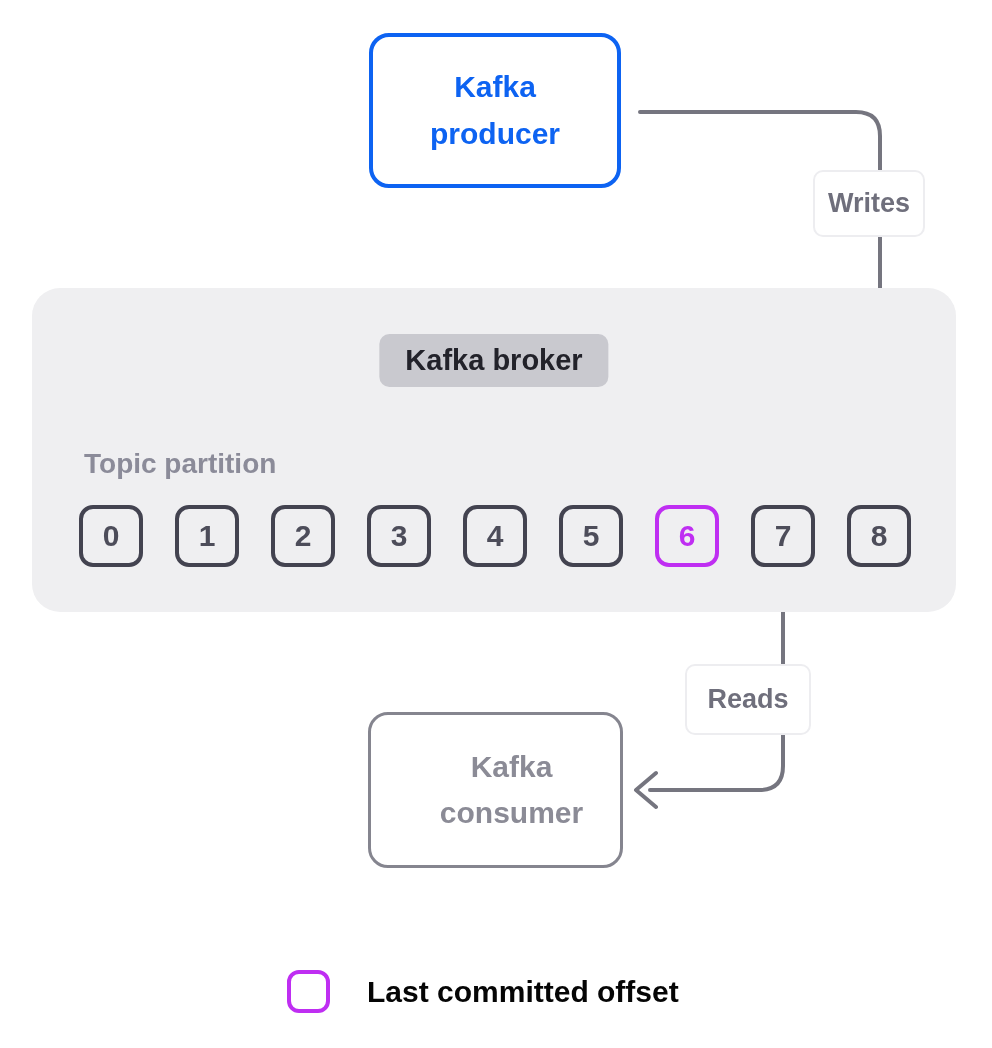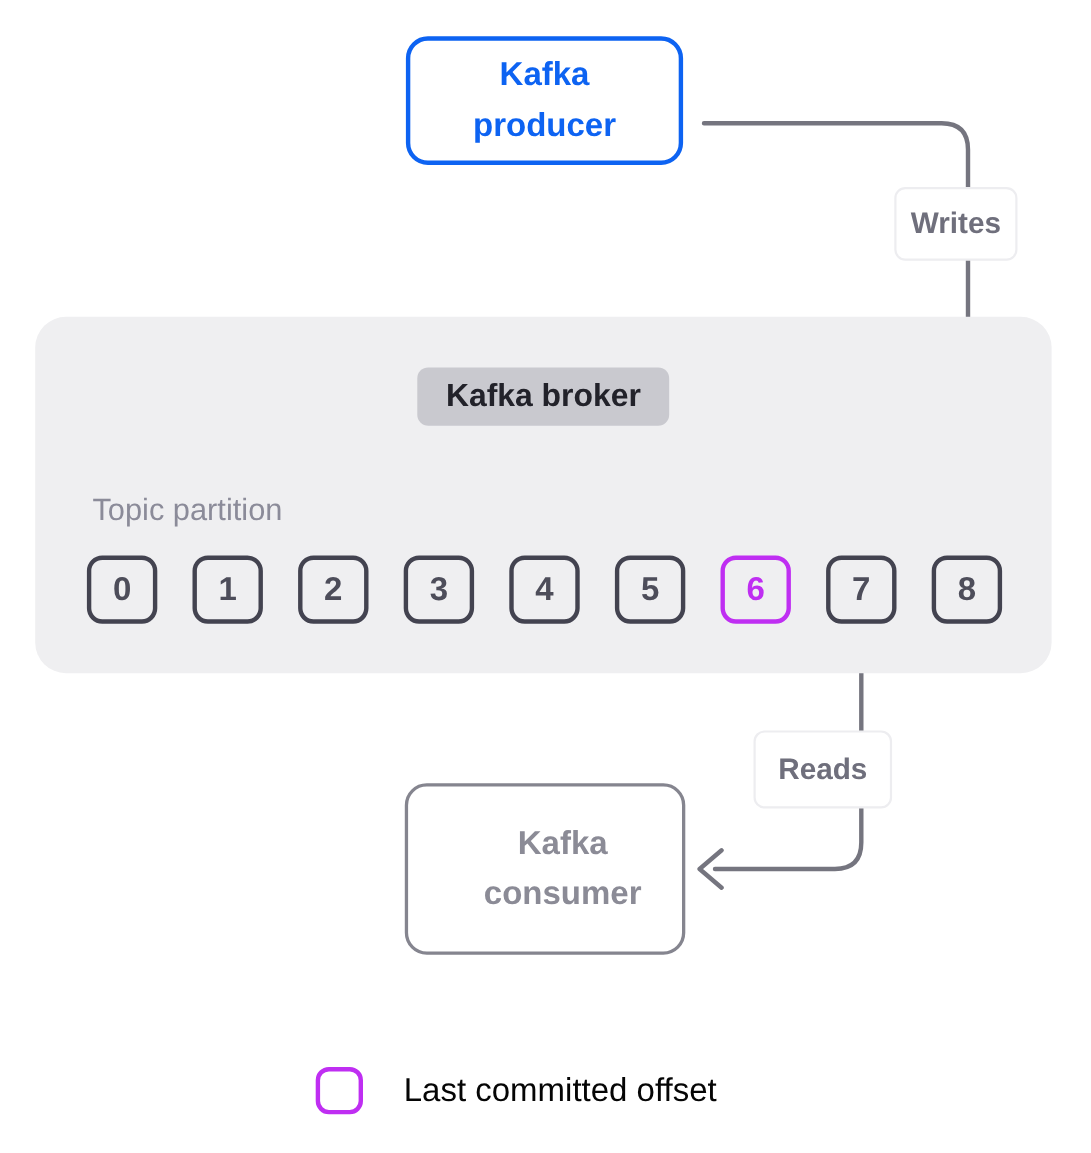--- a/index.html
+++ b/index.html
@@ -43,21 +43,21 @@
     display:flex;align-items:center;justify-content:center;
     text-align:center;
     background:#ffffff;
     border-radius:20px;
     font-weight:700;
     font-size:30px;
     line-height:1.55;
   }
   .node .node-label{width:180px;}
   .producer{
-    left:369px;top:33px;width:252px;height:117px;
+    left:369px;top:33px;width:252px;height:155px;
     border:4px solid var(--producer-blue);
     color:var(--producer-blue);
   }
   .consumer{
     left:368px;top:712px;width:255px;height:156px;
     border:3.5px solid var(--consumer-gray);
     color:var(--consumer-text);
     padding-left:32px;
   }
   .flow-label{
@@ -85,21 +85,21 @@
     color:var(--badge-text);
     border-radius:10px;
     font-size:29px;font-weight:700;
     padding:10px 26px;
     white-space:nowrap;
   }
   .partition-title{
     position:absolute;
     left:52px;top:160px;
     color:var(--muted-text);
-    font-size:28px;font-weight:400;
+    font-size:28px;font-weight:700;
   }
   .partition-row{
     position:absolute;
     left:47px;top:217px;
     display:flex;
     gap:32px;
   }
   .partition{
     width:64px;height:62px;
     display:flex;align-items:center;justify-content:center;
@@ -119,21 +119,21 @@
     gap:37px;
   }
   .legend-swatch{
     width:43px;height:43px;
     border:4px solid var(--offset-purple);
     border-radius:12px;
     background:#ffffff;
   }
   .legend-label{
     color:var(--legend-text);
-    font-size:30px;font-weight:400;
+    font-size:30px;font-weight:700;
     white-space:nowrap;
   }
 </style>
 </head>
 <body>
 
 <div class="canvas">
 
   <svg class="connectors" viewBox="0 0 992 1048" xmlns="http://www.w3.org/2000/svg">
     <path d="M 640 112 L 856 112 Q 880 112 880 136 L 880 452 M 864 450 L 880 468 L 896 450"></path>

